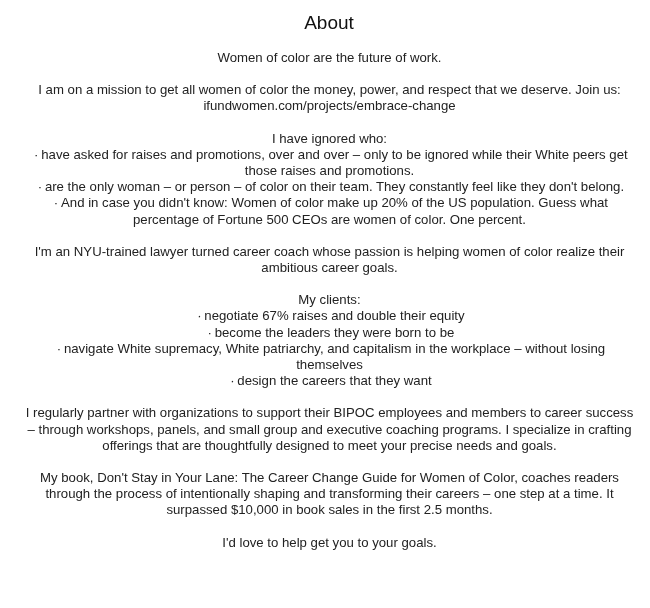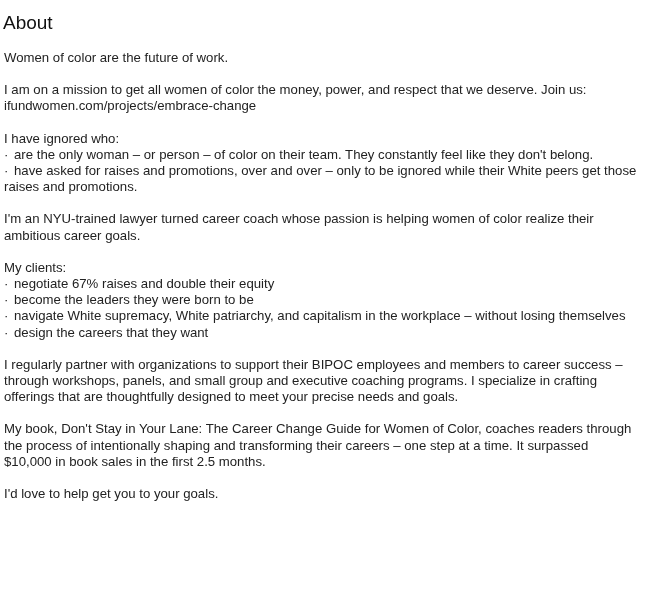--- a/index.html
+++ b/index.html
@@ -8,21 +8,22 @@
       background: #ffffff;
     }
     body {
       width: 650px;
       height: 608px;
       overflow: hidden;
       font-family: "Liberation Sans", sans-serif;
       color: #191919;
     }
     .about-section {
-      padding: 11px 12px 0 3px;
+      padding: 11px 12px 0 20px;
+      text-align: center;
     }
     .about-title {
       font-size: 19px;
       font-weight: 400;
       margin: 0 0 15px 0;
       line-height: 24px;
       color: #111;
     }
     .about-body {
       font-size: 13.2px;
@@ -52,22 +53,23 @@
   <div class="about-body">
     <p class="para">Women of color are the future of work.</p>
 
     <p class="para">
       <span class="line">I am on a mission to get all women of color the money, power, and respect that we deserve. Join us:</span>
       <span class="line">ifundwomen.com/projects/embrace-change</span>
     </p>
 
     <div class="para">
       <span class="line">I have ignored who:</span>
+      <span class="bullet"><span class="bullet-dot">·</span><span>have asked for raises and promotions, over and over – only to be ignored while their White peers get those raises and promotions.</span></span>
       <span class="bullet"><span class="bullet-dot">·</span><span>are the only woman – or person – of color on their team. They constantly feel like they don't belong.</span></span>
-      <span class="bullet"><span class="bullet-dot">·</span><span>have asked for raises and promotions, over and over – only to be ignored while their White peers get those raises and promotions.</span></span>
+      <span class="bullet"><span class="bullet-dot">·</span><span>And in case you didn't know: Women of color make up 20% of the US population. Guess what percentage of Fortune 500 CEOs are women of color. One percent.</span></span>
     </div>
 
     <p class="para">I'm an NYU-trained lawyer turned career coach whose passion is helping women of color realize their ambitious career goals.</p>
 
 
     <div class="para">
       <span class="line">My clients:</span>
       <span class="bullet"><span class="bullet-dot">·</span><span>negotiate 67% raises and double their equity</span></span>
       <span class="bullet"><span class="bullet-dot">·</span><span>become the leaders they were born to be</span></span>
       <span class="bullet"><span class="bullet-dot">·</span><span>navigate White supremacy, White patriarchy, and capitalism in the workplace – without losing themselves</span></span>

